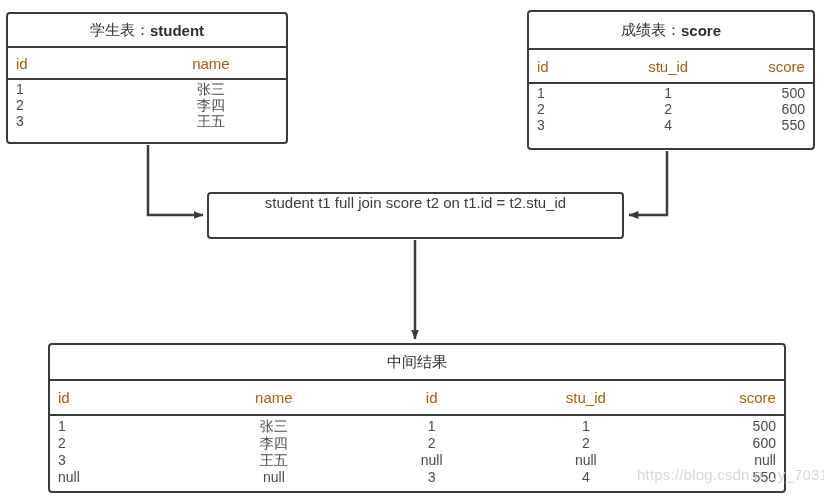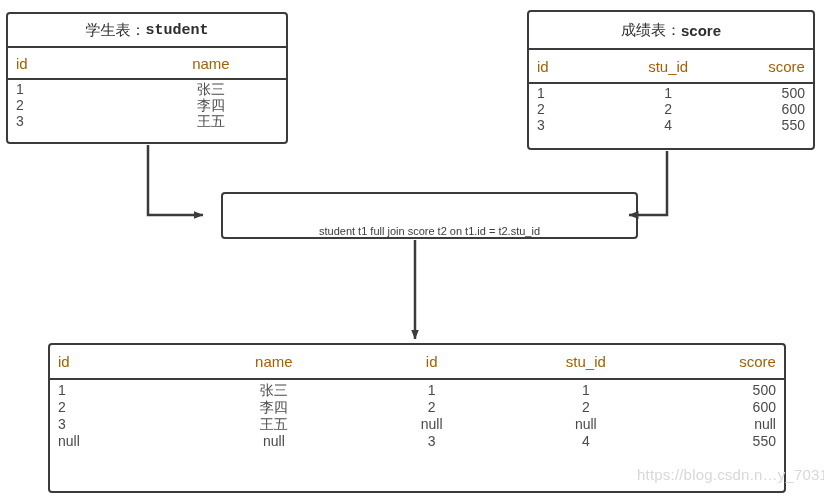--- a/index.html
+++ b/index.html
@@ -60,40 +60,40 @@
     line-height: 16px;
     color: #4a4a4a;
   }
   .cell { box-sizing: border-box; padding: 0 8px; }
   .al-l { text-align: left; }
   .al-c { text-align: center; }
   .al-r { text-align: right; }
 
   
   #student-table { left: 6px; top: 12px; width: 282px; height: 132px; }
-  #student-table .tbl-title { height: 34px; font-family: Liberation Mono, monospace; }
+  #student-table .tbl-title { height: 34px; }
   #student-table .tbl-head  { height: 32px; }
   #student-table .tbl-body  { height: 60px; }
   .st-c0 { width: 46%; }
   .st-c1 { width: 54%; }
 
   
   #score-table { left: 527px; top: 10px; width: 288px; height: 140px; }
   #score-table .tbl-title { height: 38px; }
   #score-table .tbl-head  { height: 34px; }
   #score-table .tbl-body  { height: 62px; }
   .sc-c0 { width: 30%; }
   .sc-c1 { width: 38%; }
   .sc-c2 { width: 32%; }
 
   
   #sql-box {
     left: 207px; top: 192px; width: 417px; height: 47px;
-    display: flex; align-items: flex-end; justify-content: center;
-    font-size: 11px; color: #3c3c3c; margin-left: 14px;
+    display: flex; align-items: flex-start; justify-content: center;
+    font-size: 15px; color: #3c3c3c;
   }
 
   
   #result-table { left: 48px; top: 343px; width: 738px; height: 150px; }
   #result-table .tbl-title { height: 36px; }
   #result-table .tbl-head  { height: 35px; }
   #result-table .tbl-body  { height: 71px; padding-top: 2px; }
   .rs-c0 { width: 19%; }
   .rs-c1 { width: 23%; }
   .rs-c2 { width: 20%; }
@@ -188,20 +188,23 @@
   </defs>
 
   <path d="M148,145 L148,215 L203,215" fill="none" stroke="#3b3b3b" stroke-width="2.5" marker-end="url(#ah)"></path>
 
   <path d="M667,151 L667,215 L629,215" fill="none" stroke="#3b3b3b" stroke-width="2.5" marker-end="url(#ah)"></path>
 
   <path d="M415,240 L415,339" fill="none" stroke="#3b3b3b" stroke-width="2.5" marker-end="url(#ah)"></path>
 </svg>
 
 <div class="box" id="result-table">
+  <div class="tbl-title">
+    <span>中间结果</span>
+  </div>
   <div class="tbl-head">
     <div class="cell rs-c0 al-l">id</div>
     <div class="cell rs-c1 al-c">name</div>
     <div class="cell rs-c2 al-c">id</div>
     <div class="cell rs-c3 al-c">stu_id</div>
     <div class="cell rs-c4 al-r">score</div>
   </div>
   <div class="tbl-body">
     <div class="row">
       <div class="cell rs-c0 al-l">1</div>

